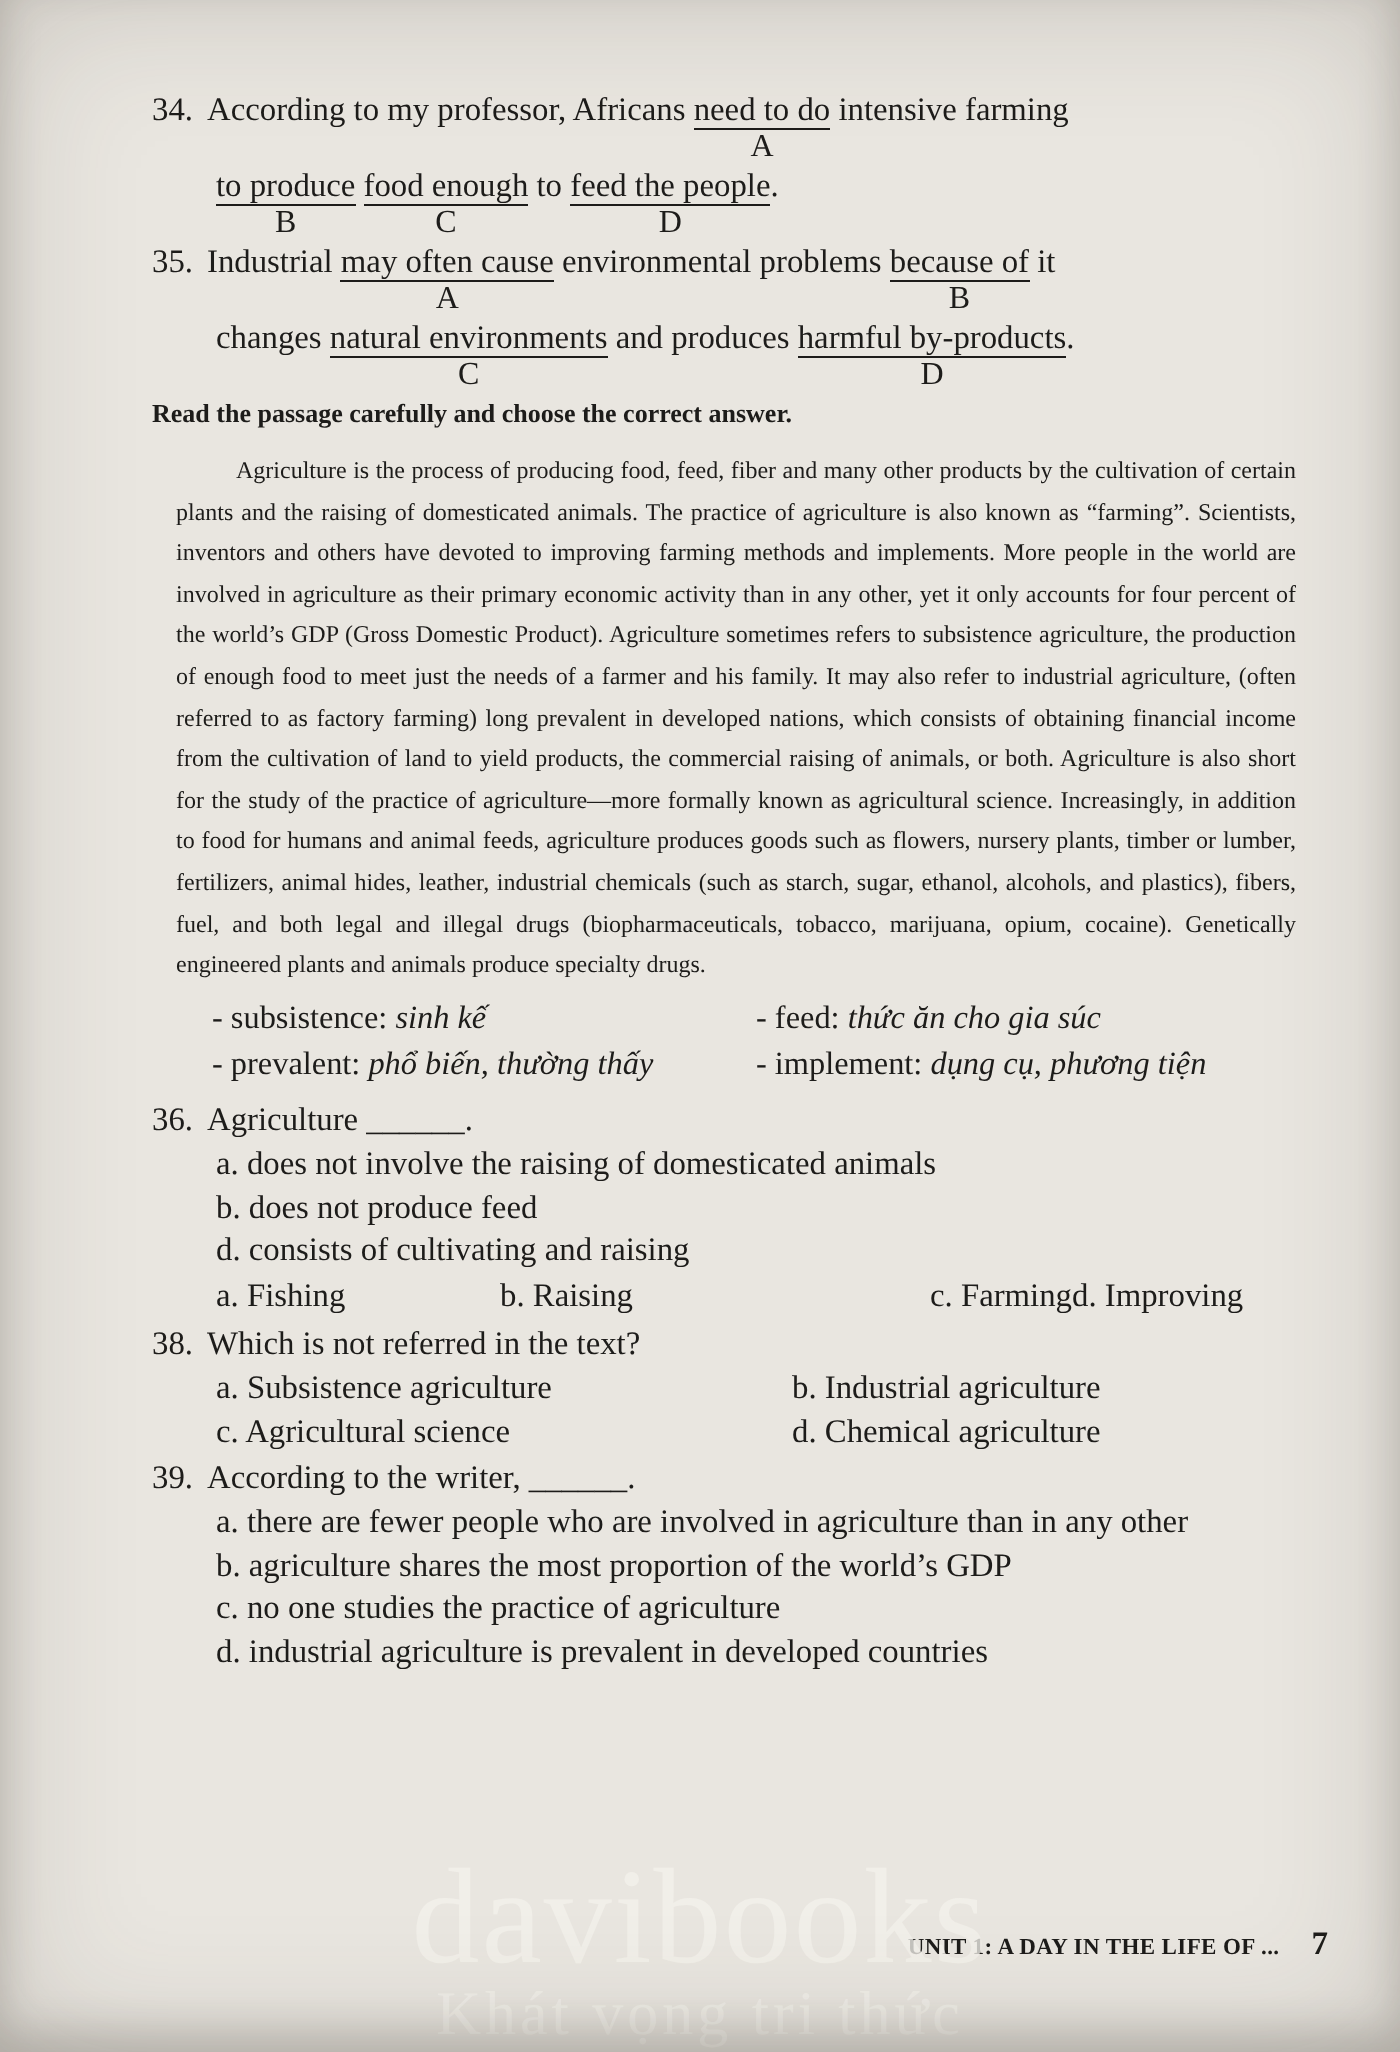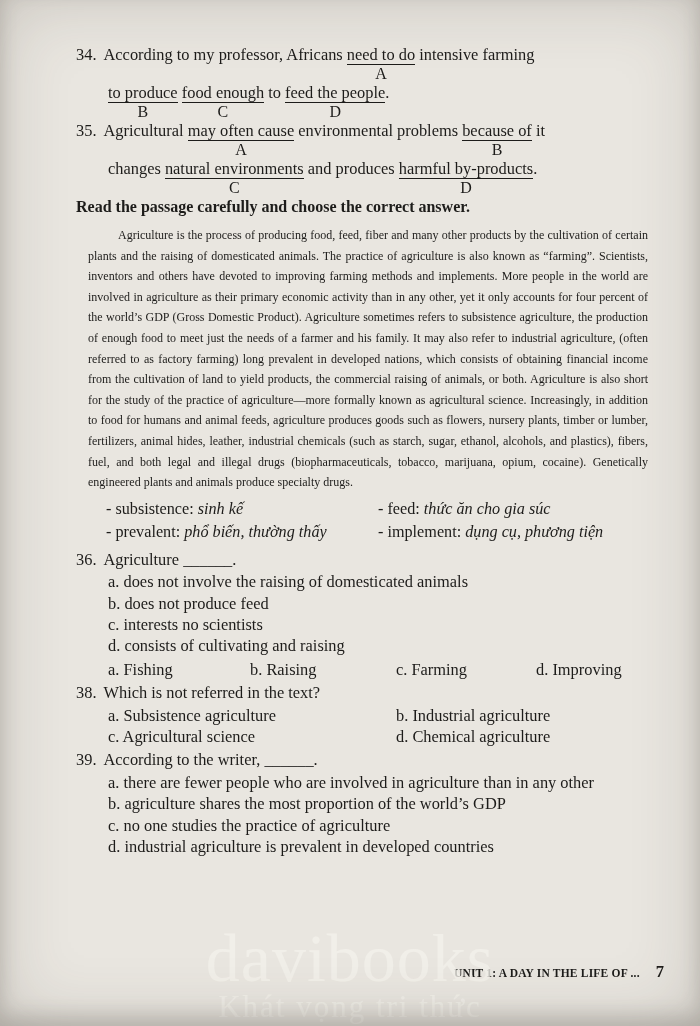--- a/index.html
+++ b/index.html
@@ -23,35 +23,35 @@
   
   .qblock{margin:0 0 2px;}
   .qline{font-size:16.4px;line-height:21px;margin-bottom:17px;}
   .qline.cont{padding-left:32px;margin-top:13px;}
   .qnum{margin-right:7px;}
   .uwrap{position:relative;display:inline-block;}
   .utext{border-bottom:1.3px solid var(--ink);}
   .ulabel{position:absolute;top:100%;left:50%;transform:translateX(-50%);
           font-size:16px;line-height:16px;margin-top:1px;}
 
-  .section-heading{font-size:16px;font-weight:bold;line-height:22px;margin:4px 0 7px;}
+  .section-heading{font-size:13px;font-weight:bold;line-height:22px;margin:4px 0 7px;}
 
   .passage{font-size:12px;line-height:20.6px;text-align:justify;text-indent:30px;margin:0 12px 5px;}
 
   .vocab{display:grid;grid-template-columns:272px 1fr;padding-left:30px;
          font-size:16.2px;line-height:23px;margin-bottom:5px;}
   .it{font-style:italic;}
 
   .qhead{font-size:16.4px;line-height:21.4px;margin:1px 0;}
   .opts{padding-left:32px;}
   .opt{font-size:16.4px;line-height:21.4px;}
   .opt-row{display:flex;padding-left:32px;}
   .ow1{display:inline-block;width:142px;}
   .ow2{display:inline-block;width:146px;}
-  .ow3{display:inline-block;width:140px;}
+  .ow3{display:inline-block;width:140px;text-align:right;}
   .opts-grid{display:grid;grid-template-columns:288px 1fr;padding-left:32px;}
   .opts-grid .opt{white-space:nowrap;}
 
   .footer{position:absolute;right:36px;bottom:44px;display:flex;gap:16px;align-items:baseline;z-index:2;}
   .footer-unit{font-weight:bold;font-size:11.5px;letter-spacing:.2px;}
   .footer-page{font-weight:bold;font-size:16.5px;}
 
   .watermark{position:absolute;left:0;right:0;bottom:2px;text-align:center;
              pointer-events:none;z-index:5;margin-top:20px;}
   .wm-title{font-size:68px;line-height:60px;letter-spacing:1px;color:var(--watermark);opacity:.78;}
@@ -61,41 +61,40 @@
 <body>
 
 <div class="page">
 
   <div class="qblock">
     <div class="qline"><span class="qnum">34.</span><span>According to my professor, Africans </span><span class="uwrap"><span class="utext">need to do</span><span class="ulabel">A</span></span><span> intensive farming</span></div>
     <div class="qline cont"><span class="uwrap"><span class="utext">to produce</span><span class="ulabel">B</span></span><span> </span><span class="uwrap"><span class="utext">food enough</span><span class="ulabel">C</span></span><span> to </span><span class="uwrap"><span class="utext">feed the people</span><span class="ulabel">D</span></span><span>.</span></div>
   </div>
 
   <div class="qblock">
-    <div class="qline"><span class="qnum">35.</span><span>Agricultural </span><span class="uwrap"><span class="utext">may often cause</span><span class="ulabel">A</span></span><span> environmental problems </span><span class="uwrap"><span class="utext">because of</span><span class="ulabel">B</span></span><span> it</span></div>
+    <div class="qline"><span class="qnum">35.</span><span>Industrial </span><span class="uwrap"><span class="utext">may often cause</span><span class="ulabel">A</span></span><span> environmental problems </span><span class="uwrap"><span class="utext">because of</span><span class="ulabel">B</span></span><span> it</span></div>
     <div class="qline cont"><span>changes </span><span class="uwrap"><span class="utext">natural environments</span><span class="ulabel">C</span></span><span> and produces </span><span class="uwrap"><span class="utext">harmful by-products</span><span class="ulabel">D</span></span><span>.</span></div>
   </div>
 
   <div class="section-heading">Read the passage carefully and choose the correct answer.</div>
 
   <p class="passage">Agriculture is the process of producing food, feed, fiber and many other products by the cultivation of certain plants and the raising of domesticated animals. The practice of agriculture is also known as “farming”. Scientists, inventors and others have devoted to improving farming methods and implements. More people in the world are involved in agriculture as their primary economic activity than in any other, yet it only accounts for four percent of the world’s GDP (Gross Domestic Product). Agriculture sometimes refers to subsistence agriculture, the production of enough food to meet just the needs of a farmer and his family. It may also refer to industrial agriculture, (often referred to as factory farming) long prevalent in developed nations, which consists of obtaining financial income from the cultivation of land to yield products, the commercial raising of animals, or both. Agriculture is also short for the study of the practice of agriculture—more formally known as agricultural science. Increasingly, in addition to food for humans and animal feeds, agriculture produces goods such as flowers, nursery plants, timber or lumber, fertilizers, animal hides, leather, industrial chemicals (such as starch, sugar, ethanol, alcohols, and plastics), fibers, fuel, and both legal and illegal drugs (biopharmaceuticals, tobacco, marijuana, opium, cocaine). Genetically engineered plants and animals produce specialty drugs.</p>
 
   <div class="vocab">
     <div><span>- subsistence: </span><span class="it">sinh kế</span></div>
     <div><span>- feed: </span><span class="it">thức ăn cho gia súc</span></div>
     <div><span>- prevalent: </span><span class="it">phổ biến, thường thấy</span></div>
     <div><span>- implement: </span><span class="it">dụng cụ, phương tiện</span></div>
   </div>
 
   <div class="qblock">
     <div class="qhead"><span class="qnum">36.</span><span>Agriculture ______.</span></div>
     <div class="opts">
       <div class="opt">a. does not involve the raising of domesticated animals</div>
       <div class="opt">b. does not produce feed</div>
-      <div class="opt">c. interests no scientists</div>
       <div class="opt">d. consists of cultivating and raising</div>
     </div>
   </div>
 
   <div class="qblock">
     <div class="opt-row">
       <span class="opt ow1">a. Fishing</span>
       <span class="opt ow2">b. Raising</span>
       <span class="opt ow3">c. Farming</span>
       <span class="opt">d. Improving</span>

